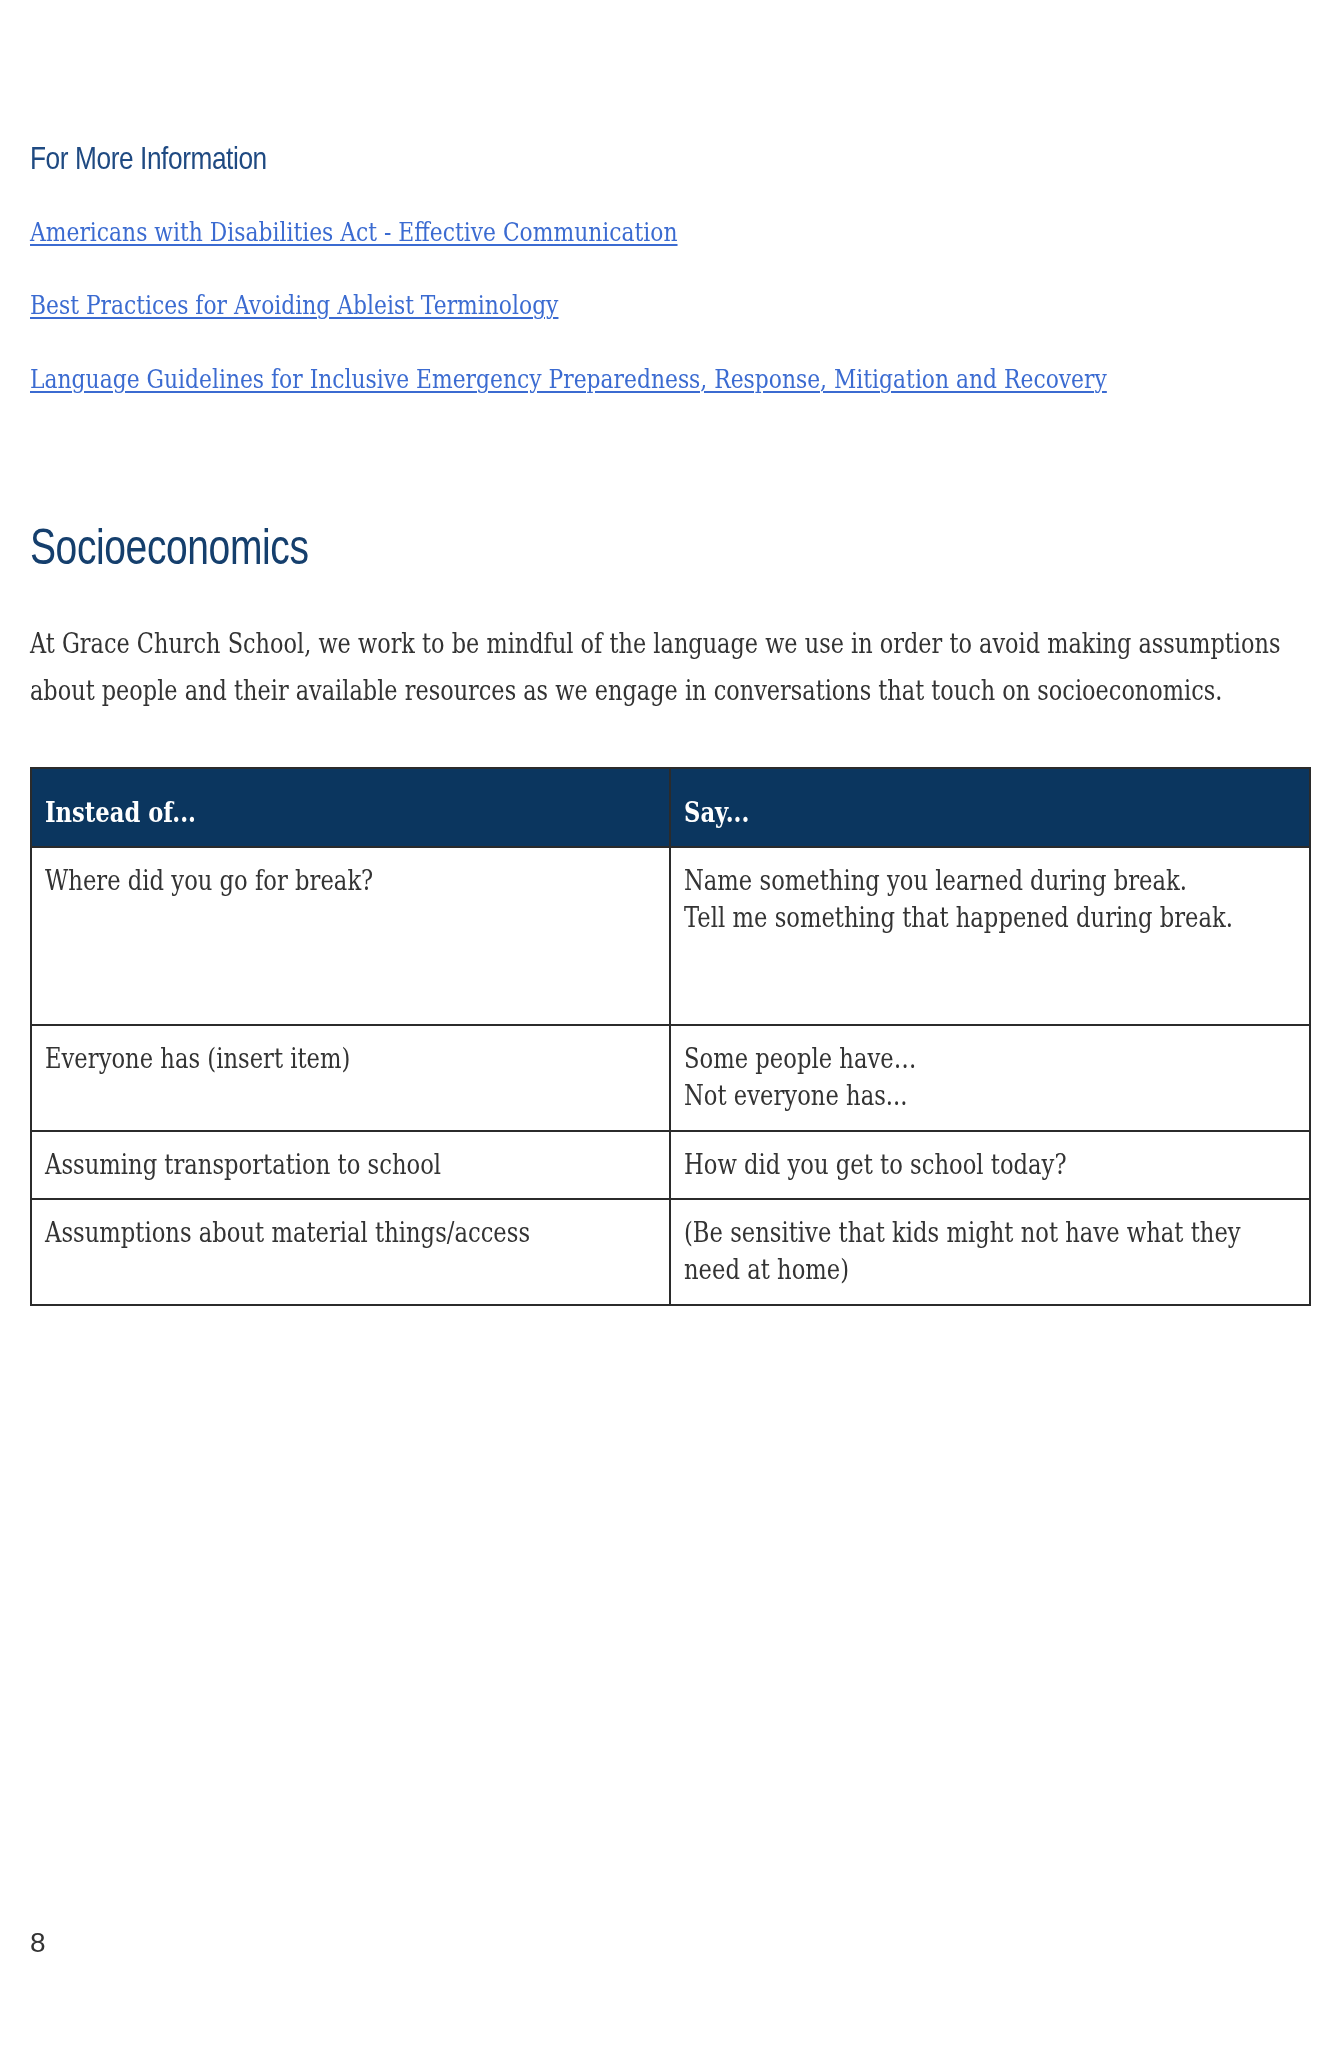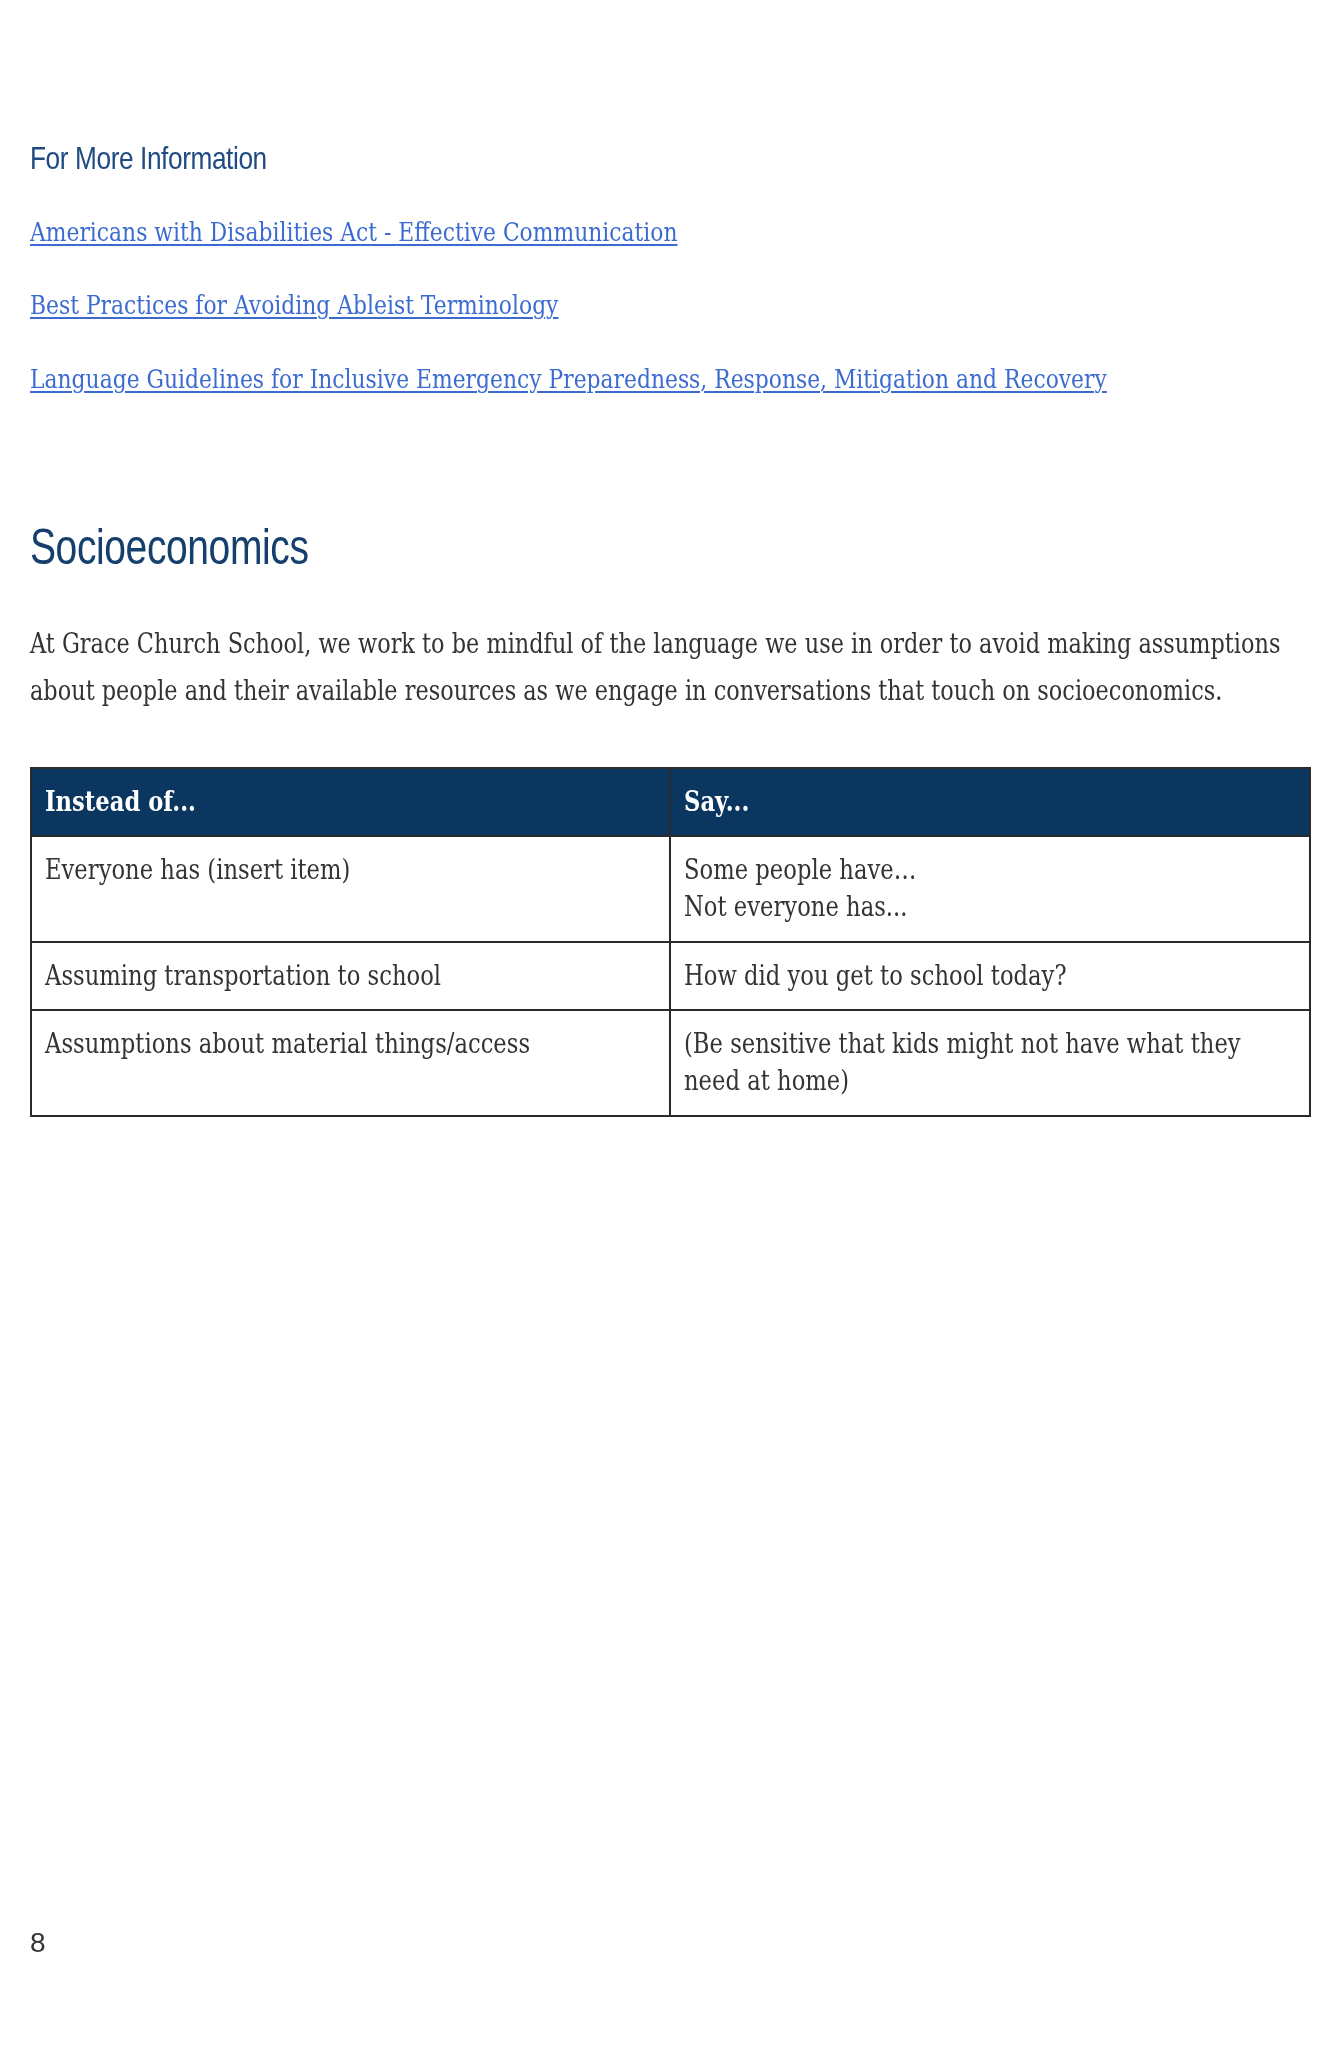--- a/index.html
+++ b/index.html
@@ -83,21 +83,21 @@
       vertical-align: top;
       text-align: left;
       padding: 14px 13px 12px 13px;
       line-height: 37px;
     }
     .table th {
       background: #0b365f;
       color: #ffffff;
       font-weight: bold;
       height: 39px;
-      padding-top: 14px;
+      padding-top: 25px;
       padding-bottom: 13px;
     }
     .table .c1 { width: 611px; }
     .cell-text {
       display: inline-block;
       transform: scaleX(0.84);
       transform-origin: left top;
       width: 119%;
     }
     .cell-line { display: block; }
@@ -128,20 +128,29 @@
 <p class="intro" style="margin:0;">At Grace Church School, we work to be mindful of the language we use in order to avoid making assumptions about people and their available resources as we engage in conversations that touch on socioeconomics.</p>
 
 <table class="table">
   <thead>
     <tr>
       <th class="c1"><span class="cell-text">Instead of...</span></th>
       <th><span class="cell-text">Say...</span></th>
     </tr>
   </thead>
   <tbody>
+    <tr class="row1">
+      <td><span class="cell-text">Where did you go for break?</span></td>
+      <td>
+        <span class="cell-text">
+          <span class="cell-line">Name something you learned during break.</span>
+          <span class="cell-line">Tell me something that happened during break.</span>
+        </span>
+      </td>
+    </tr>
     <tr class="row2">
       <td><span class="cell-text">Everyone has (insert item)</span></td>
       <td>
         <span class="cell-text">
           <span class="cell-line">Some people have…</span>
           <span class="cell-line">Not everyone has...</span>
         </span>
       </td>
     </tr>
     <tr class="row3">

